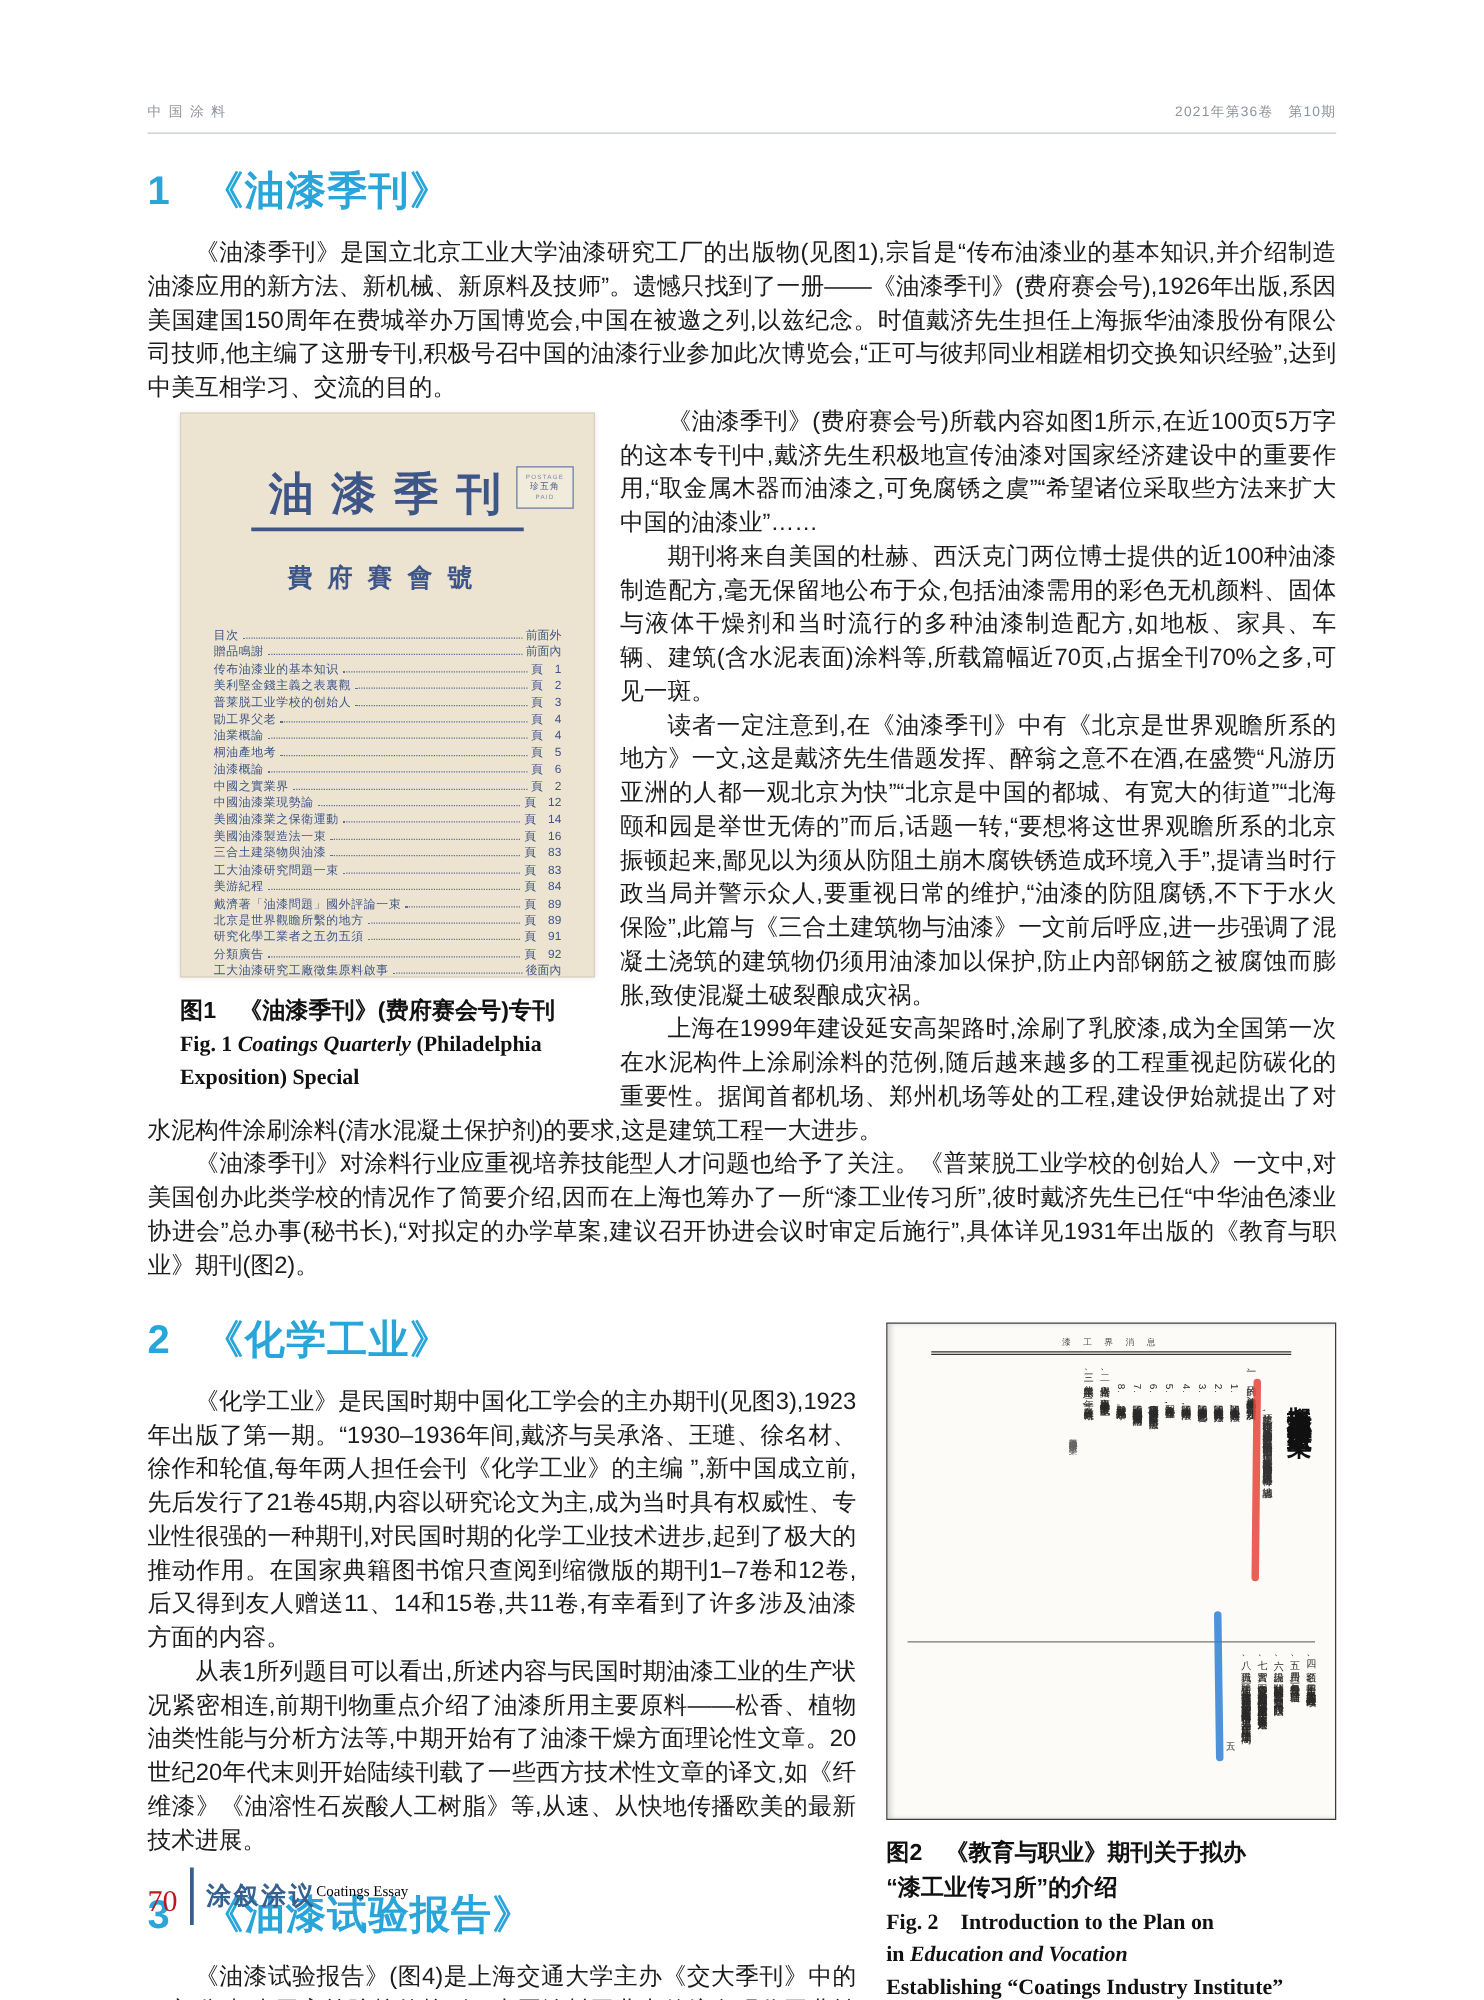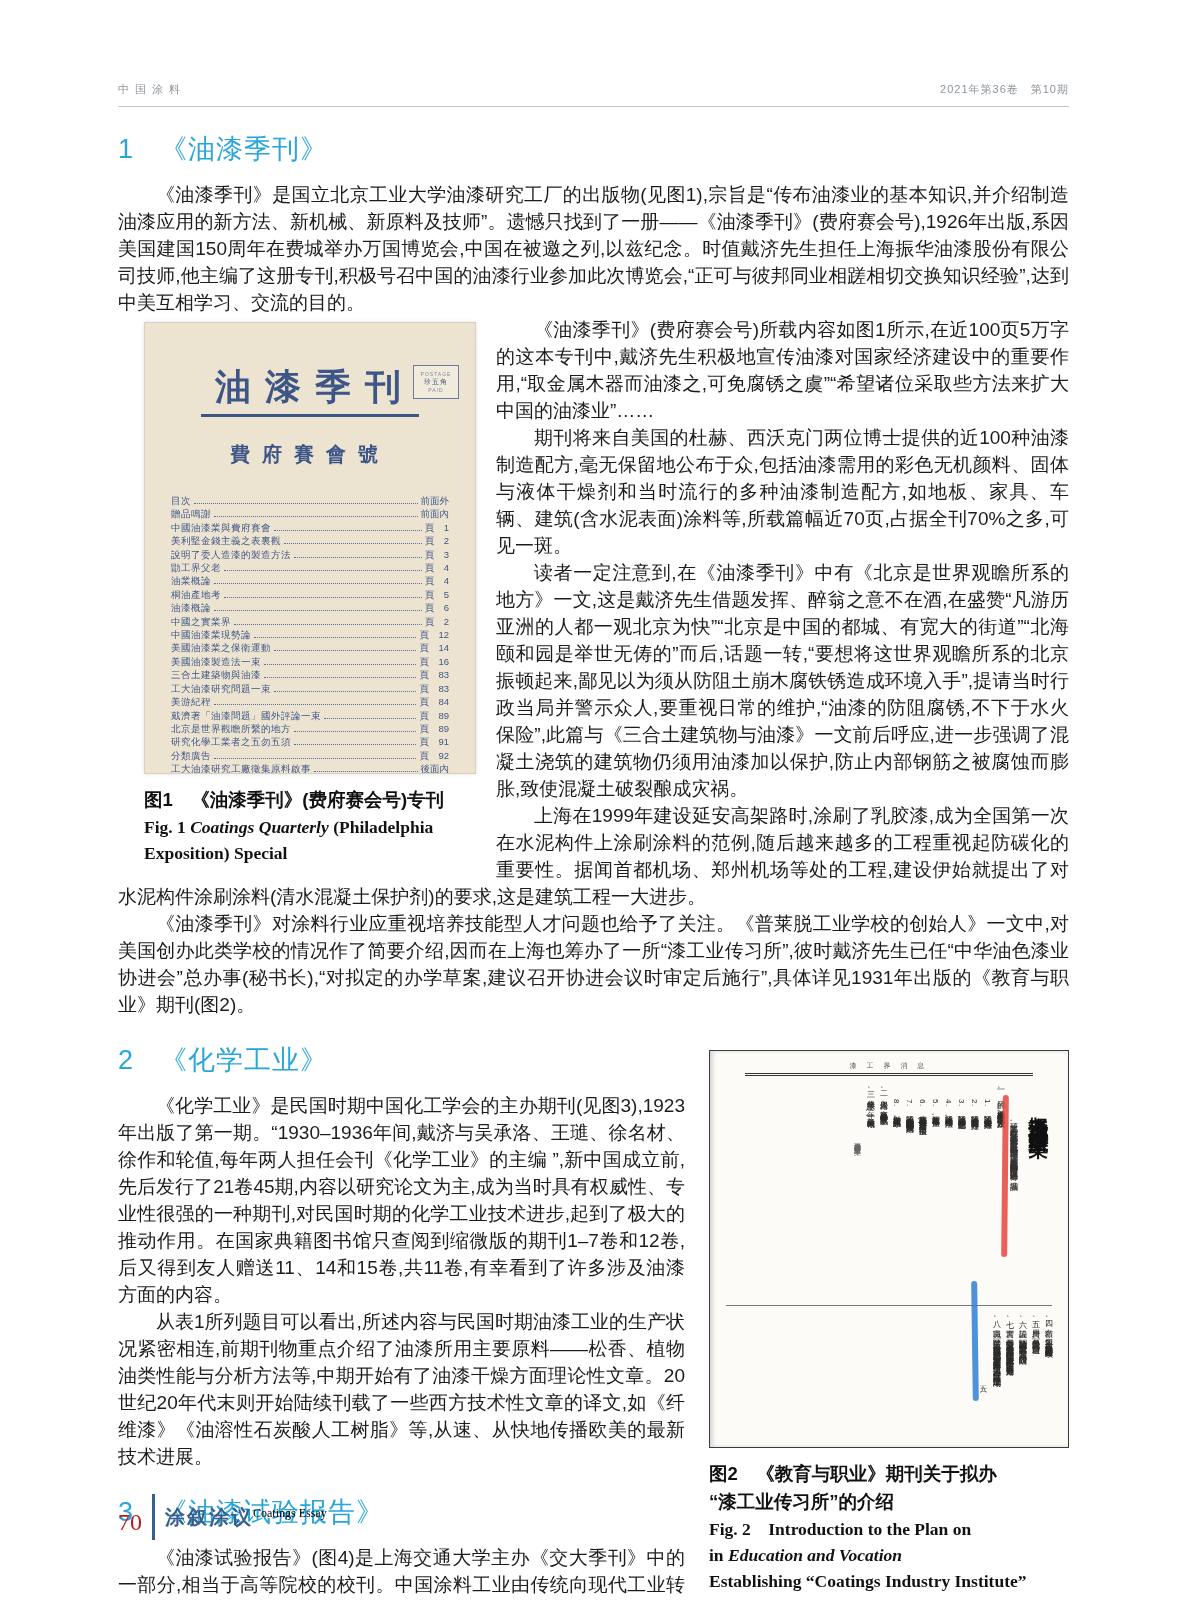--- a/index.html
+++ b/index.html
@@ -11,21 +11,21 @@
   }
   .page { padding:82px 118px 0 118px; }
 
   
   .hdr { display:flex; justify-content:space-between; align-items:flex-end;
          color:#8d959c; font-size:11px; padding-bottom:9px; border-bottom:1px solid #c3c9ce; }
   .hdr-left { letter-spacing:6px; }
   .hdr-right { letter-spacing:1px; }
 
   
-  .sec-h { color:#29a5da; font-weight:normal; font-size:27px; margin:24px 0 14px 0; letter-spacing:1px; }
+  .sec-h { color:#29a5da; font-weight:bold; font-size:32px; margin:24px 0 14px 0; letter-spacing:1px; }
   .sec-h .num { margin-right:26px; }
 
   
   .bt { font-size:19px; line-height:27px; text-align:justify; color:#1c1c1c; }
   .bt.ind { text-indent:2em; }
 
   
   .fig1-wrap { float:left; width:332px; margin:6px 20px 2px 26px; }
   .cover { background:#ece4d1; border:1px solid #d9d0bf; height:452px; padding:40px 18px 10px 18px;
            box-shadow:0 0 4px rgba(0,0,0,0.12); position:relative; overflow:hidden; }
@@ -118,31 +118,31 @@
               <span class="toc-t">目次</span>
               <span class="toc-dots"></span>
               <span class="toc-p">前面外</span>
             </div>
           <div class="toc-row">
               <span class="toc-t">贈品鳴謝</span>
               <span class="toc-dots"></span>
               <span class="toc-p">前面內</span>
             </div>
           <div class="toc-row">
-              <span class="toc-t">中國油漆業與費府賽會</span>
+              <span class="toc-t">传布油漆业的基本知识</span>
               <span class="toc-dots"></span>
               <span class="toc-p">頁　1</span>
             </div>
           <div class="toc-row">
               <span class="toc-t">美利堅金錢主義之表裏觀</span>
               <span class="toc-dots"></span>
               <span class="toc-p">頁　2</span>
             </div>
           <div class="toc-row">
-              <span class="toc-t">說明了委人造漆的製造方法</span>
+              <span class="toc-t">普莱脱工业学校的创始人</span>
               <span class="toc-dots"></span>
               <span class="toc-p">頁　3</span>
             </div>
           <div class="toc-row">
               <span class="toc-t">勖工界父老</span>
               <span class="toc-dots"></span>
               <span class="toc-p">頁　4</span>
             </div>
           <div class="toc-row">
               <span class="toc-t">油業概論</span>

